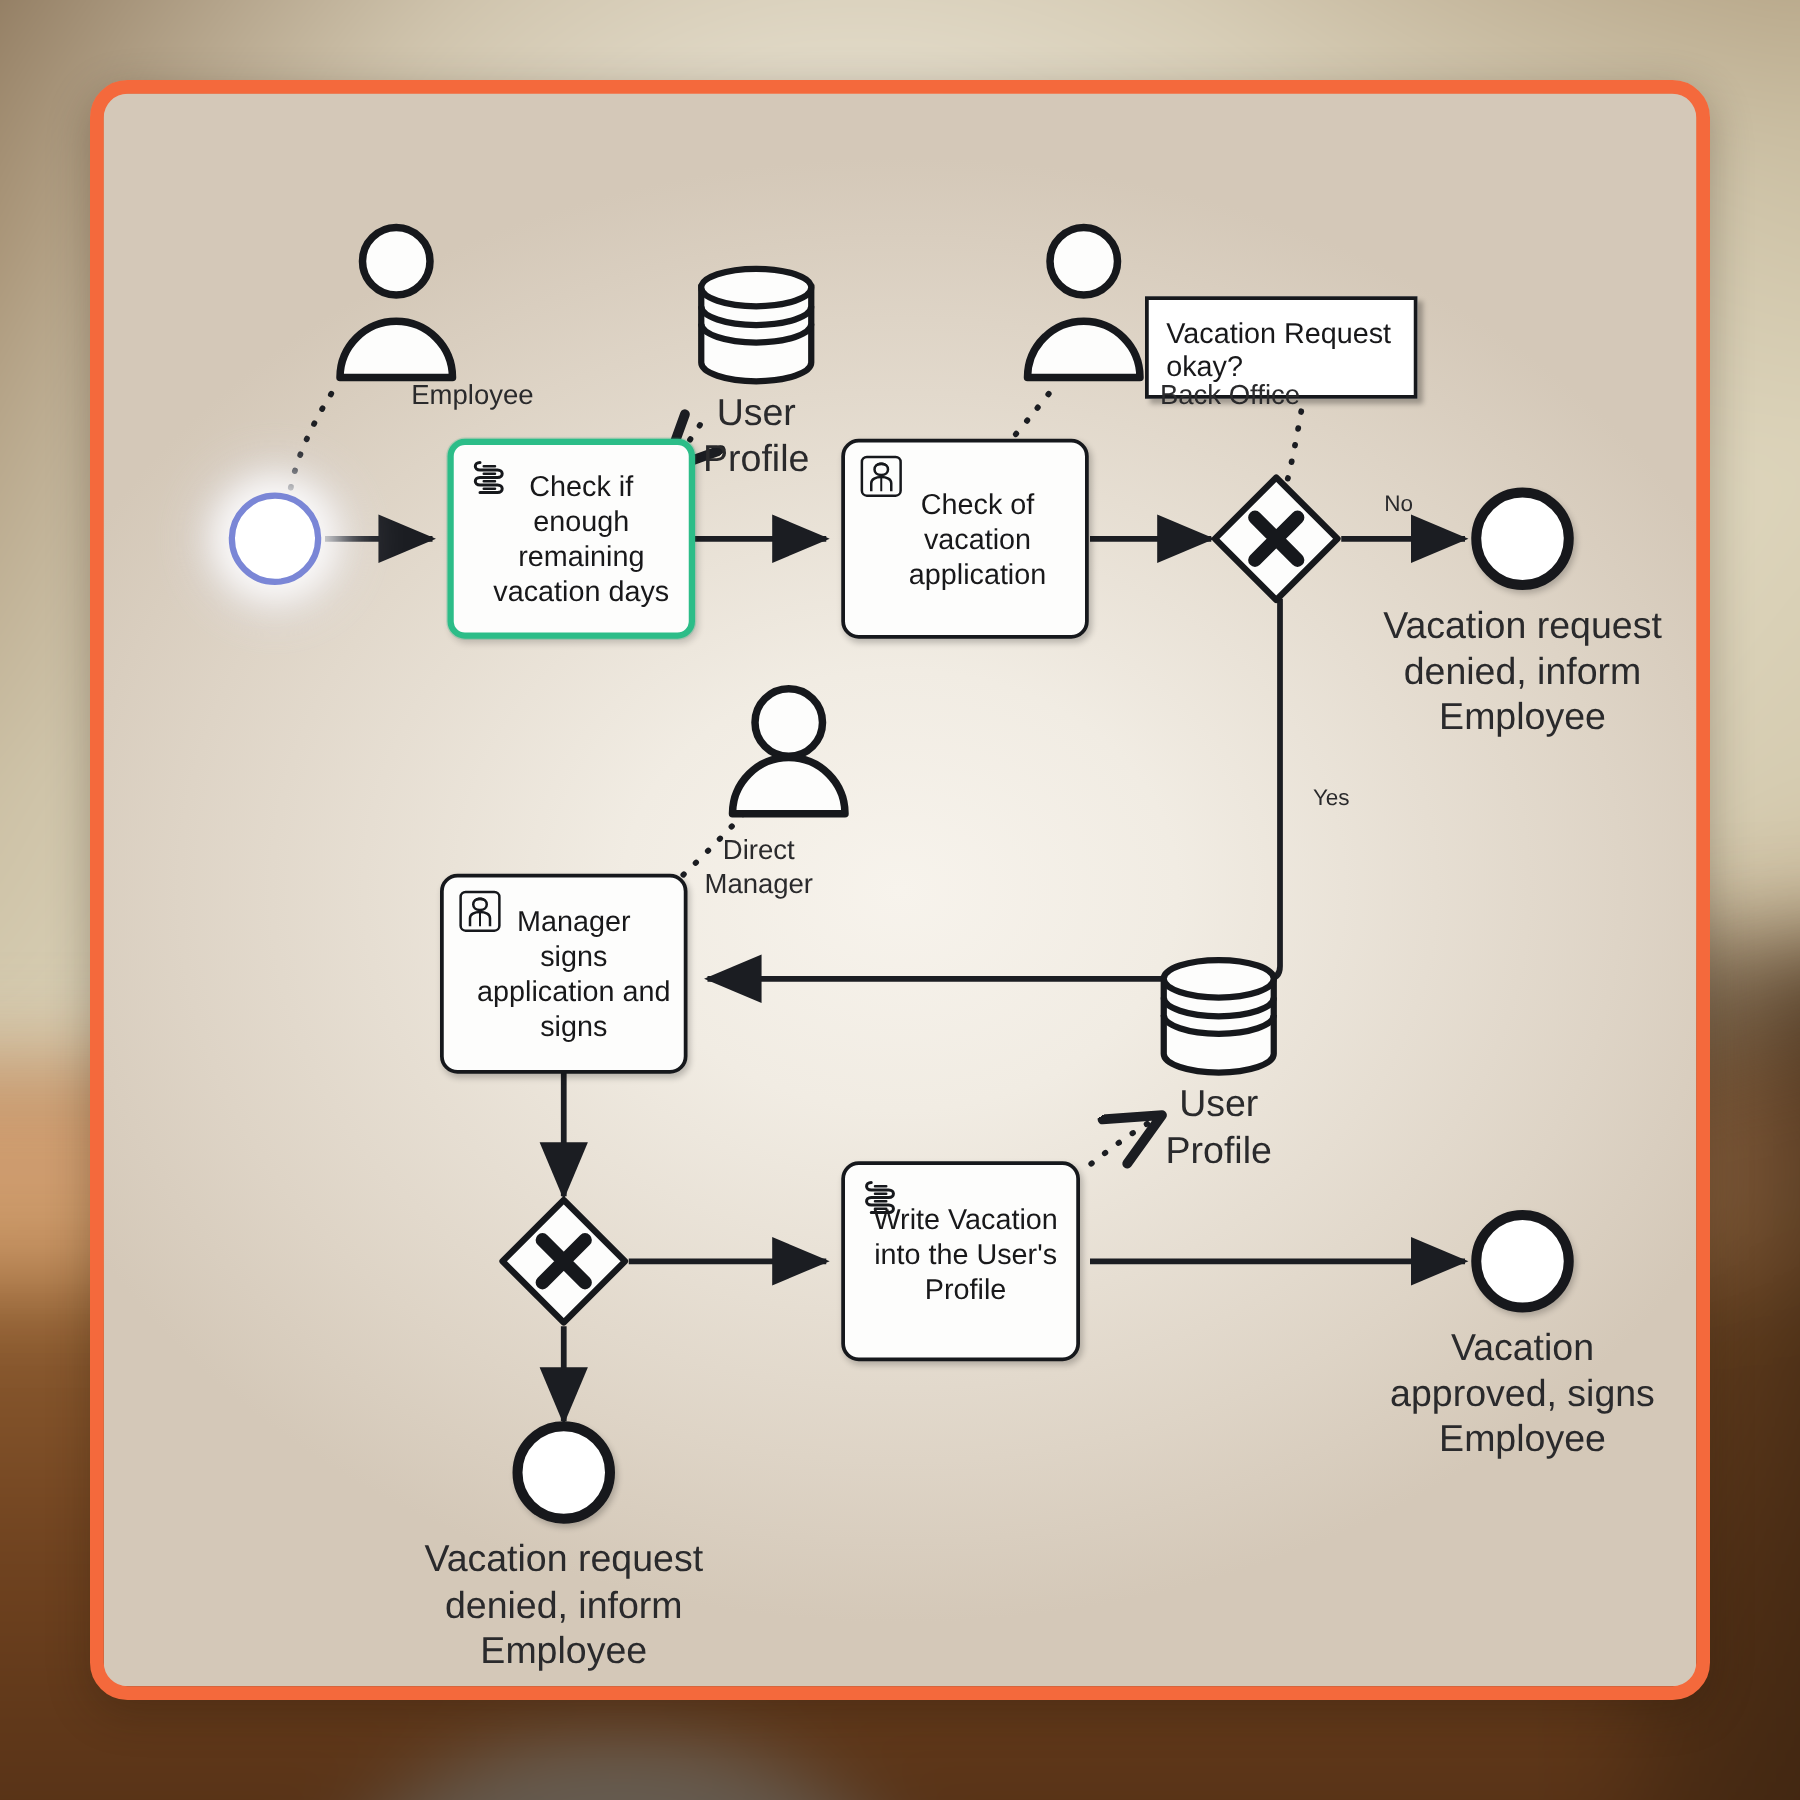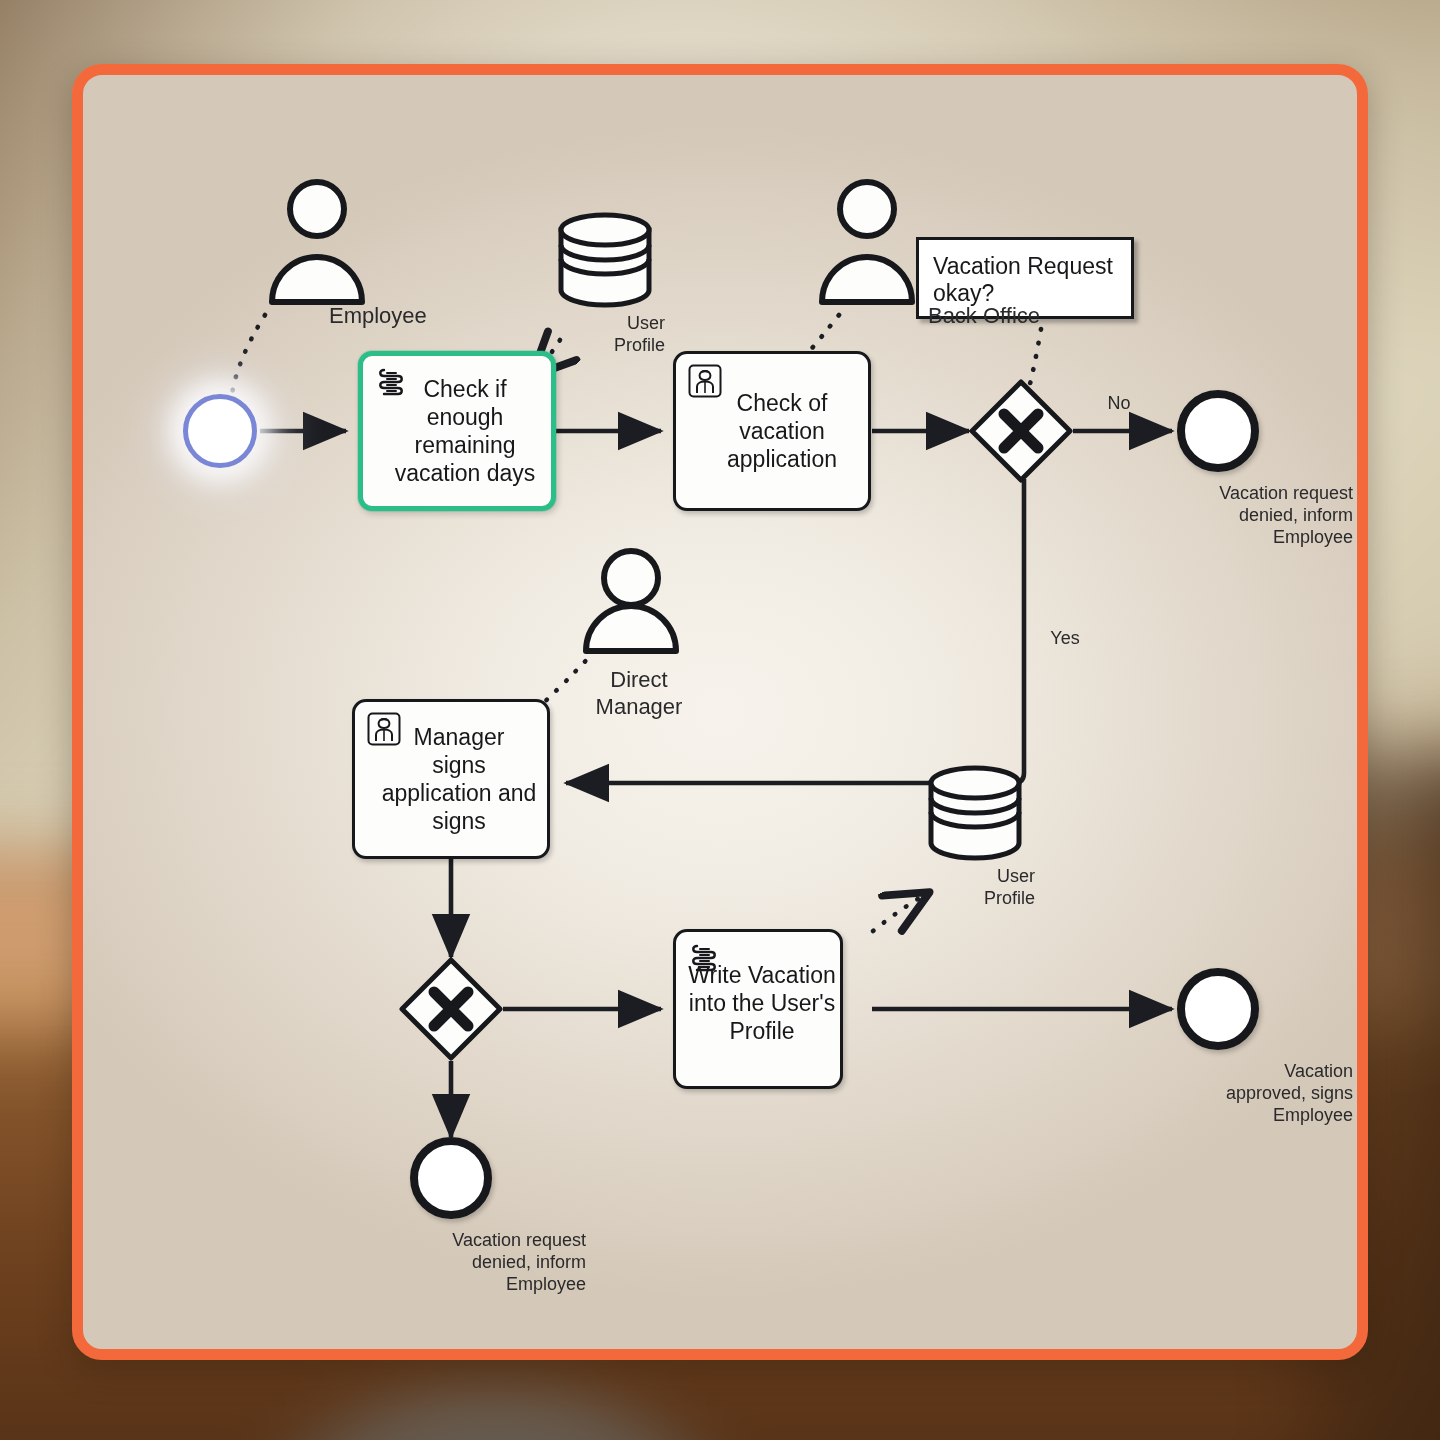--- a/index.html
+++ b/index.html
@@ -59,21 +59,21 @@
   .canvas{position:absolute;inset:0;}
   svg.diagram{position:absolute;left:0;top:0;width:1296px;height:1296px;overflow:visible;}
 
   
   .node-label{
     position:absolute;text-align:center;color:#1d1d1f;
     font-family:"Liberation Sans", sans-serif;
     line-height:1.22;pointer-events:none;
   }
   .task-text{font-size:23px;color:#18181a;}
-  .below-label{font-size:18px;color:#2a2a2c;text-align:right;}
+  .below-label{font-size:30px;color:#2a2a2c;}
   .role-label{font-size:22px;color:#2a2a2c;}
   .flow-label{font-size:18px;color:#2a2a2c;}
   .note-text{font-size:23px;color:#18181a;text-align:left;}
 
   
   .task{
     position:absolute;background:#fdfdfc;border:3.5px solid #16181c;border-radius:14px;
     box-shadow:2px 3px 5px rgba(0,0,0,0.22);
     display:flex;align-items:center;justify-content:center;
     box-sizing:border-box;
@@ -255,21 +255,21 @@
           <path d="M 18,18.8 L 18,30" stroke="#16181c" stroke-width="1.6"></path>
         </svg>
         <div class="node-label task-text" style="position:relative;width:186px;left:8px;">
           <div>Manager</div>
           <div>signs</div>
           <div>application and</div>
           <div>signs</div>
         </div>
       </div>
 
-      <div class="task" style="left:590px;top:854px;width:170px;height:160px;">
+      <div class="task" style="left:590px;top:854px;width:191px;height:160px;">
         <svg class="task-icon" viewBox="0 0 36 36">
           <path d="M 10,5 C 5,5 5,11 10,11 L 24,11 C 29,11 29,17 24,17 L 10,17 C 5,17 5,23 10,23 L 24,23 C 29,23 29,29 24,29 L 10,29" fill="none" stroke="#16181c" stroke-width="2.4" stroke-linecap="round" stroke-linejoin="round"></path>
           <path d="M 13,8 L 22,8 M 13,14 L 22,14 M 13,20 L 22,20 M 13,26 L 22,26" stroke="#16181c" stroke-width="2" stroke-linecap="round"></path>
         </svg>
         <div class="node-label task-text" style="position:relative;width:190px;left:4px;top:-6px;">
           <div>Write Vacation</div>
           <div>into the User's</div>
           <div>Profile</div>
         </div>
       </div>
@@ -308,21 +308,21 @@
         <div>User</div>
         <div>Profile</div>
       </div>
 
       <div class="node-label role-label" style="left:178px;top:228px;width:190px;text-align:left;padding-left:68px;">
         <div>Employee</div>
       </div>
       <div class="node-label role-label" style="left:728px;top:228px;width:210px;text-align:center;padding-left:68px;">
         <div>Back Office</div>
       </div>
-      <div class="node-label role-label" style="left:500px;top:592px;width:112px;">
+      <div class="node-label role-label" style="left:468px;top:592px;width:112px;">
         <div>Direct</div>
         <div>Manager</div>
       </div>
 
       <div class="node-label flow-label" style="left:1006px;top:318px;width:60px;">No</div>
       <div class="node-label flow-label" style="left:952px;top:553px;width:60px;">Yes</div>
 
     </div>
   </div>
 </div>

